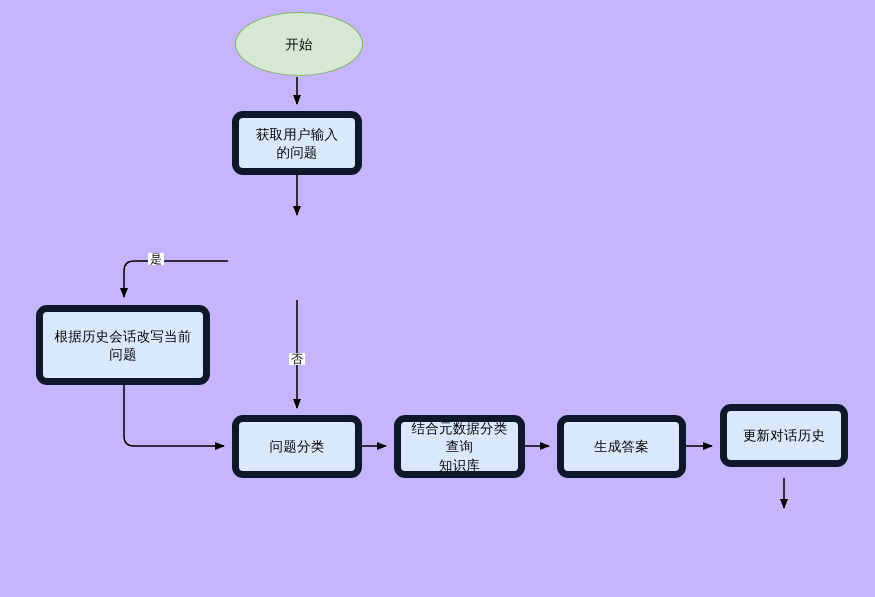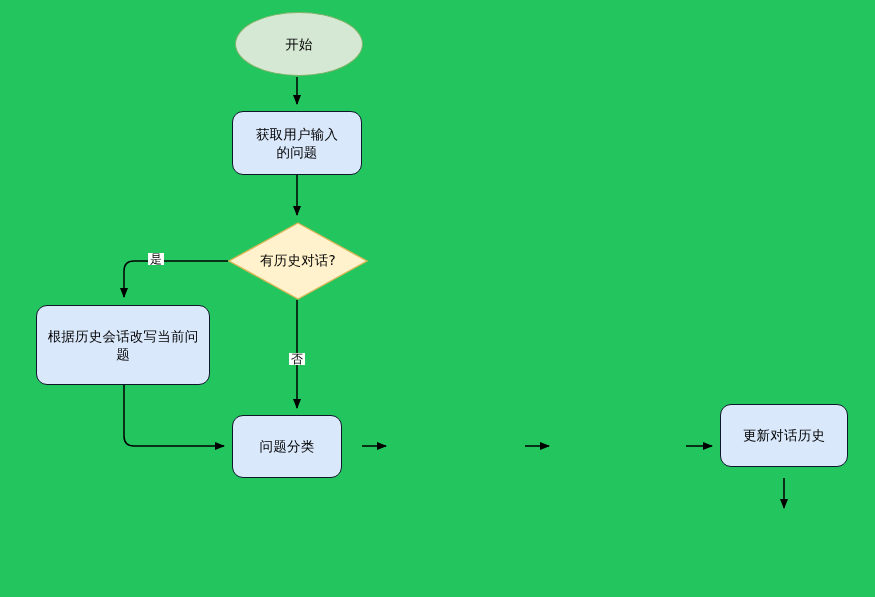--- a/index.html
+++ b/index.html
@@ -7,21 +7,21 @@
     padding: 0;
     background: #ffffff;
   }
   body {
     font-family: "DejaVu Sans", "Liberation Sans", sans-serif;
   }
   #canvas {
     position: relative;
     width: 875px;
     height: 597px;
-    background: #22c55e;
+    background: #c4b5fd;
     overflow: hidden;
   }
   svg.edges {
     position: absolute;
     left: 0;
     top: 0;
     width: 875px;
     height: 597px;
     pointer-events: none;
   }
@@ -37,21 +37,21 @@
     line-height: 1.35;
     letter-spacing: 0.2px;
   }
   .node .label {
     display: block;
     padding: 0 6px;
     white-space: pre-line;
   }
   .process {
     background: #dae8fc;
-    border: 1px solid #0f172a;
+    border: 7px solid #0f172a;
     border-radius: 11px;
   }
   .terminator {
     background: #d5e8d4;
     border: 1px solid #82b366;
     border-radius: 50%;
   }
   .decision-wrap {
     position: absolute;
     display: flex;
@@ -108,36 +108,37 @@
 
   <div class="node terminator" style="left: 235px; top: 12px; width: 128px; height: 64px;">
     <span class="label">开始</span>
   </div>
 
   <div class="node process" style="left: 232px; top: 111px; width: 130px; height: 64px;">
     <span class="label">获取用户输入
 的问题</span>
   </div>
 
-  <div class="decision-wrap" style="left: 228px; top: 222px; width: 140px; height: 78px;">
-    <svg class="diamond-shape" viewBox="0 0 140 78" preserveAspectRatio="none" xmlns="http://www.w3.org/2000/svg">
-      <polygon points="70,1 139,39 70,77 1,39" fill="#fff2cc" stroke="#d6b656" stroke-width="1.4"></polygon>
-    </svg>
-    <span class="label">有历史对话?</span>
-  </div>
 
   <div class="node process" style="left: 36px; top: 305px; width: 174px; height: 80px;">
     <span class="label">根据历史会话改写当前问题</span>
   </div>
 
-  <div class="node process" style="left: 232px; top: 415px; width: 110px; height: 63px;">
+  <div class="node process" style="left: 232px; top: 415px; width: 130px; height: 63px;">
     <span class="label">问题分类</span>
   </div>
 
+  <div class="node process" style="left: 394px; top: 415px; width: 131px; height: 63px;">
+    <span class="label">结合元数据分类查询
+知识库</span>
+  </div>
 
+  <div class="node process" style="left: 557px; top: 415px; width: 129px; height: 63px;">
+    <span class="label">生成答案</span>
+  </div>
 
   <div class="node process" style="left: 720px; top: 404px; width: 128px; height: 63px;">
     <span class="label">更新对话历史</span>
   </div>
 
 
   <div class="edge-label" style="left: 148px; top: 253px;">是</div>
   <div class="edge-label" style="left: 289px; top: 353px;">否</div>
 
 </div>

